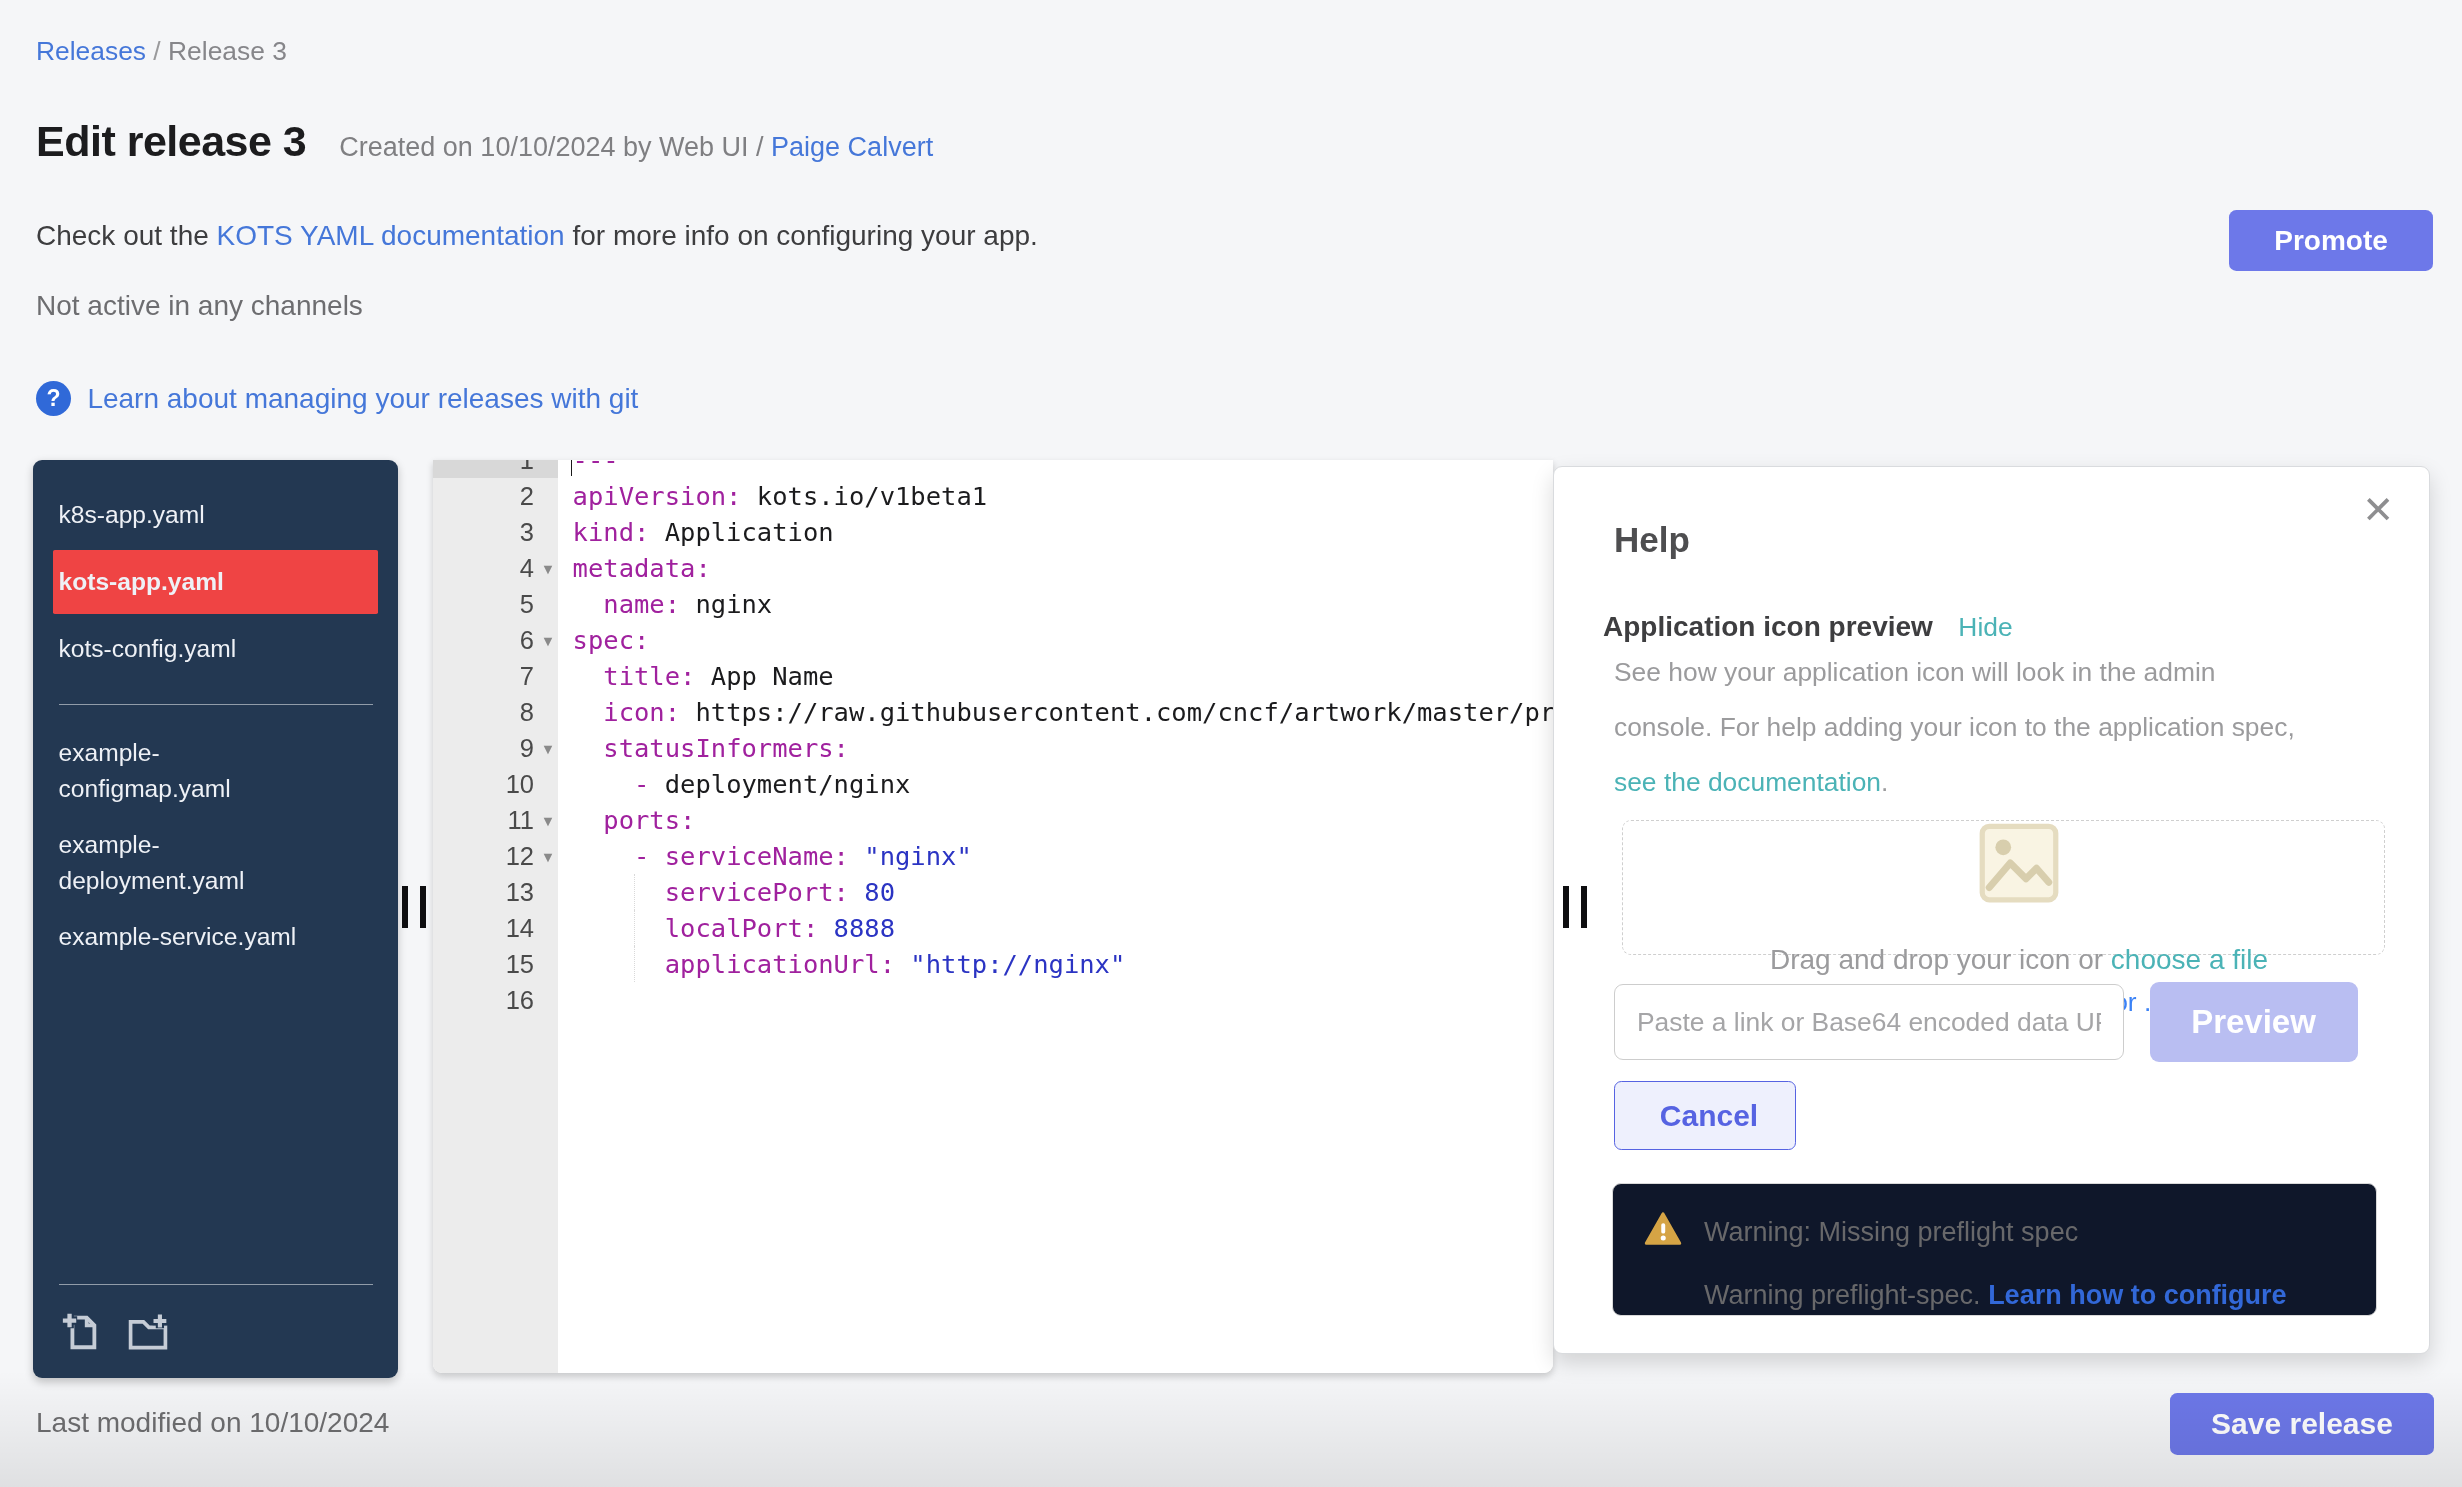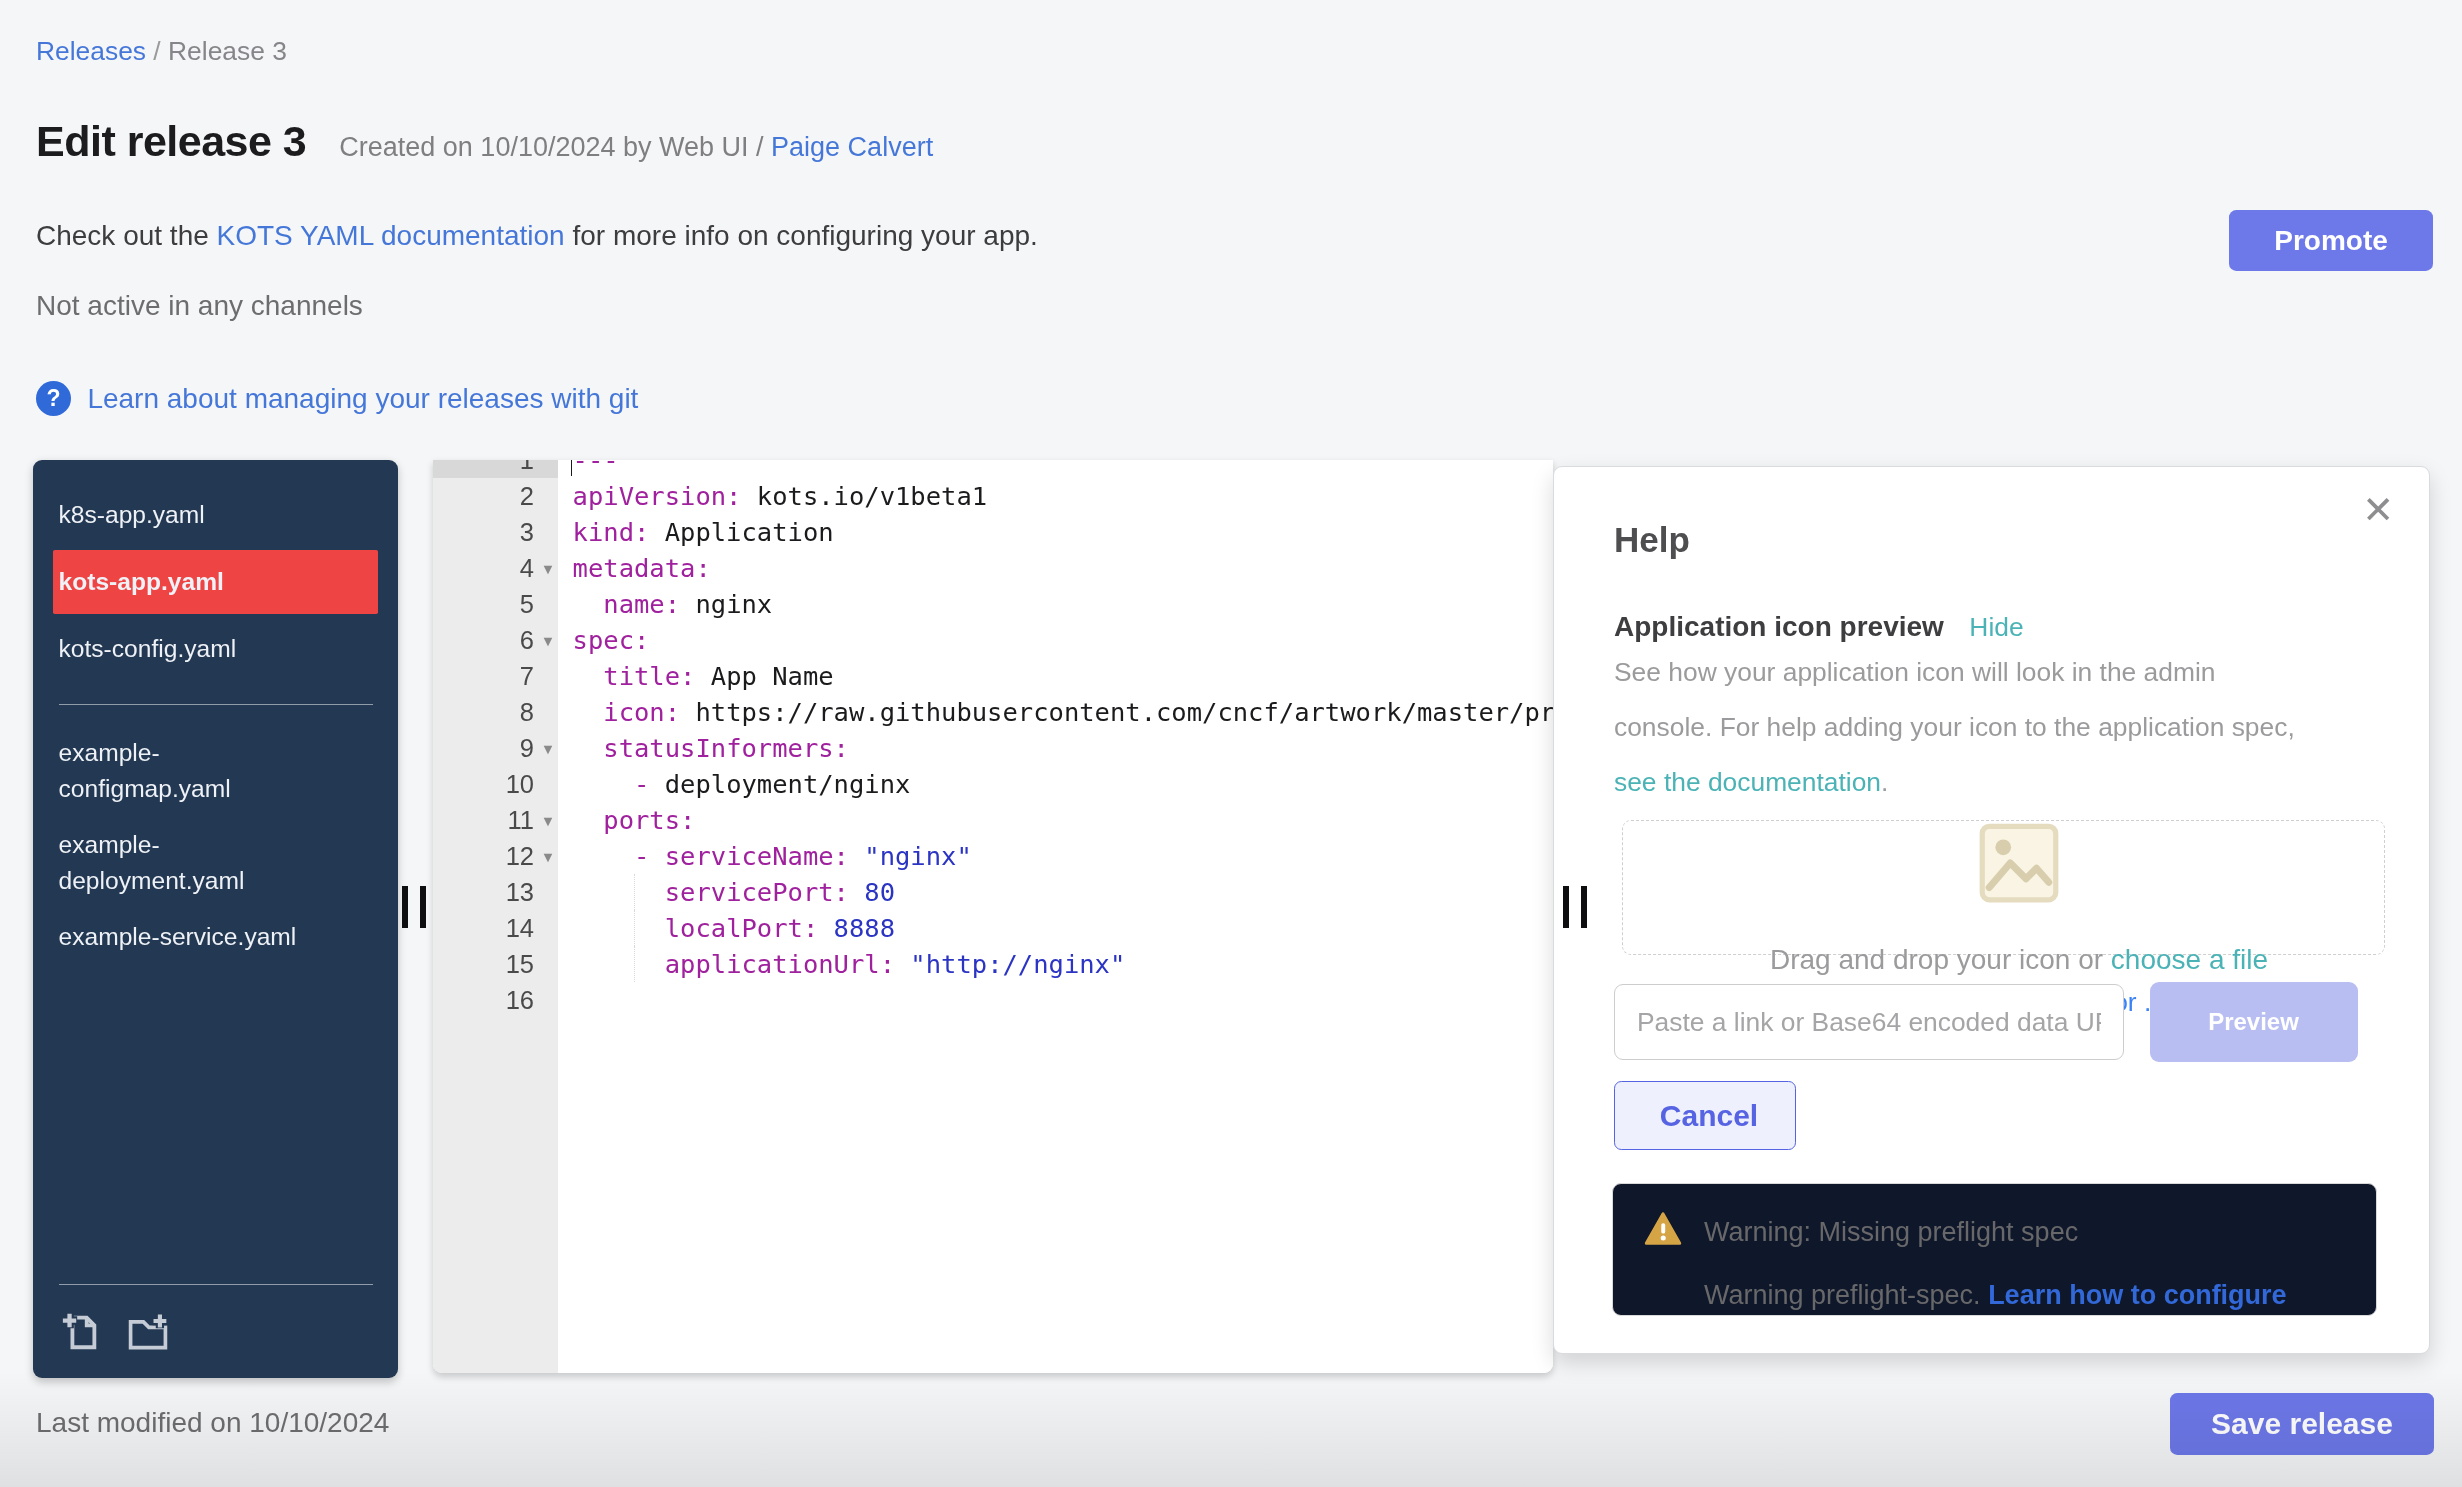--- a/index.html
+++ b/index.html
@@ -77,35 +77,35 @@
   .crow .caret { position:absolute; left:12.7px; top:2.7px; width:1.8px; height:31px; background:#1a1a1a; }
   .crow.guide::before { content:""; position:absolute; left:76px; top:0; bottom:0;
                         border-left:1.8px dotted #d9d9d9; }
 
   
   .help { position:absolute; left:1553px; top:466px; width:877px; height:888px; background:#fff;
           border:0.9px solid #d9dbde; border-radius:9px; box-shadow:0 9px 22px rgba(0,0,0,.15); z-index:5; }
   .help .close { position:absolute; top:24px; right:35px; font-size:38px; color:#8e8e90;
                  font-weight:400; cursor:pointer; line-height:1; }
   .help h2 { position:absolute; left:60px; top:53px; font-size:35px; font-weight:600; color:#4e4e50; }
-  .help .sect { position:absolute; left:60px; top:144px; font-size:28px; font-weight:700; color:#3e3e40; }
+  .help .sect { position:absolute; left:49px; top:144px; font-size:28px; font-weight:700; color:#3e3e40; }
   .help .sect a { font-size:26.4px; font-weight:400; margin-left:25.5px; }
   .help .desc { position:absolute; left:60px; top:178px; width:692px; font-size:26.4px;
                 line-height:55px; color:#9b9b9d; }
   .dropzone { position:absolute; left:68px; top:353px; width:763px; height:135px;
               border:1.8px dashed #cfcfcf; border-radius:9px; display:flex; align-items:center;
               padding-left:31px; gap:36px; cursor:pointer;flex-direction:column; }
   .dz-line1 { font-size:28px; color:#9b9b9d; }
   .dz-line2 { font-size:26.4px; color:#3b82f6; margin-top:11px; }
   .input-row { position:absolute; left:60px; top:515px; display:flex; gap:25.5px; align-items:center; }
   .input-row input { width:510px; height:76px; border:1.8px solid #cdcdcd; border-radius:9px;
                      padding:0 22px; font-size:26.4px; color:#444; outline:none;
                      font-family:"Liberation Sans",sans-serif; }
   .input-row input::placeholder { color:#a5a5a7; }
-  .preview { width:208px; height:80px; background:#b9bef2; font-size:24px; border-radius:9px; }
+  .preview { width:208px; height:80px; background:#b9bef2; font-size:33px; border-radius:9px; }
   .cancel { position:absolute; left:60px; top:614px; width:182px; height:69px; background:#eef0fd;
             border:1.8px solid #5663e2; color:#5663e2; border-radius:7.3px; font-size:30px;
             font-weight:700; cursor:pointer; font-family:"Liberation Sans",sans-serif;padding-left:8px; }
   .warning { position:absolute; left:58px; top:716px; width:765px; height:133px; background:#0f172a;
              border:0.9px solid #d9d9d9; border-radius:9px; padding:25.5px 0 0 31px; overflow:hidden; }
   .warn-row1 { display:flex; align-items:center; gap:22px; font-size:27px; color:#68686a; }
   .warn-row2 { margin-left:60px; margin-top:25.5px; font-size:27px; color:#68686a; }
   .warn-row2 a { color:#3268d8; font-weight:600; }
 
   

